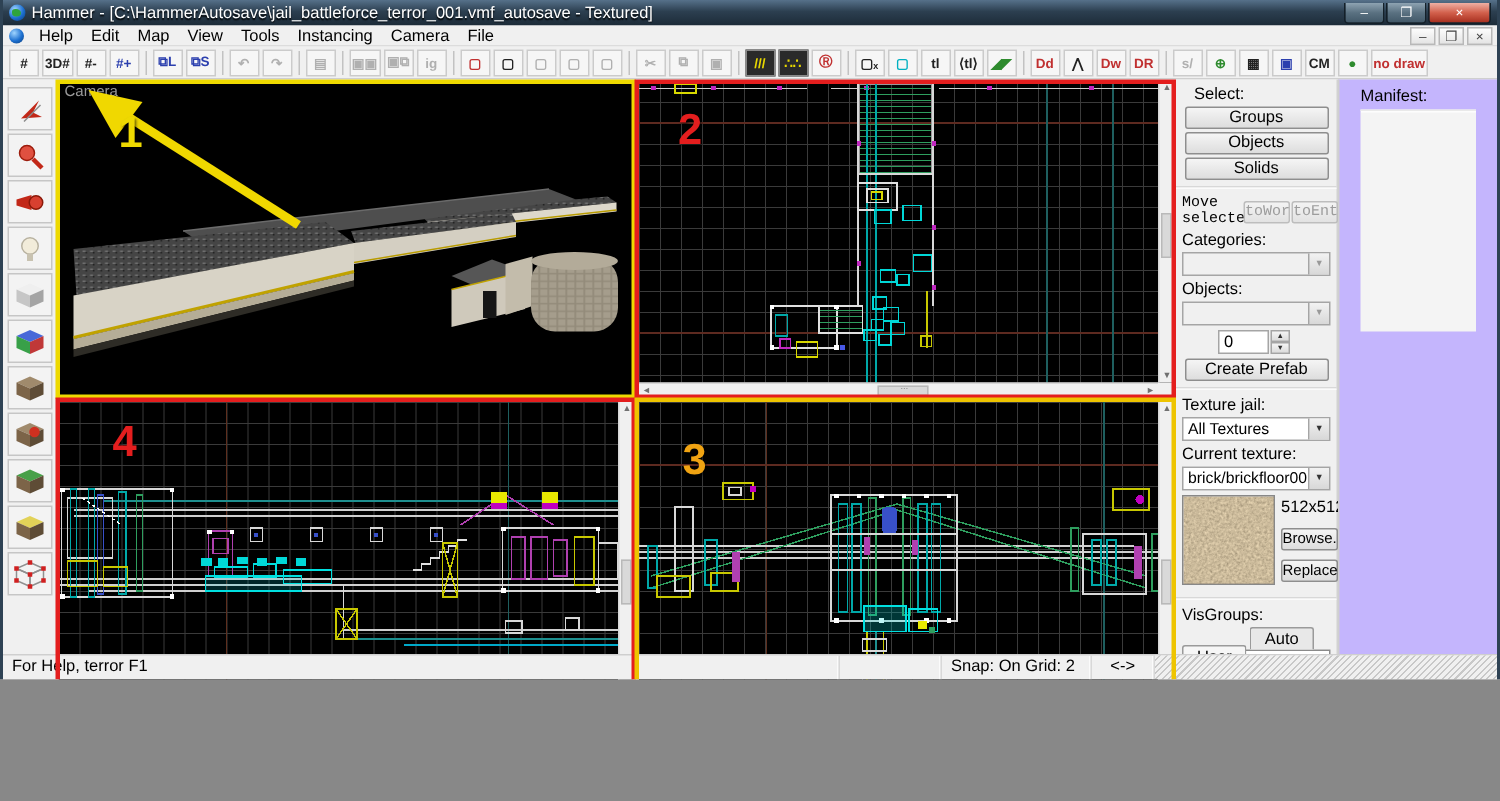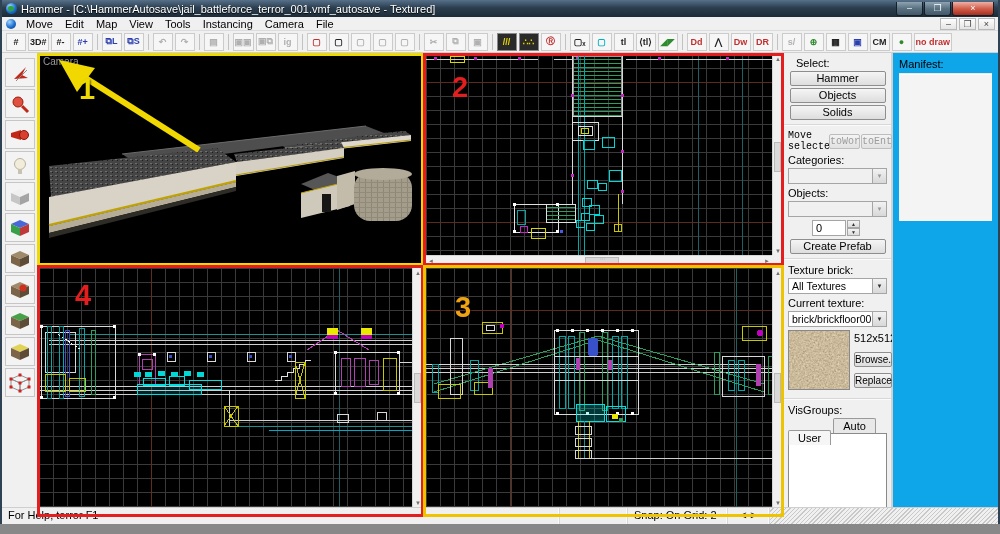--- a/index.html
+++ b/index.html
@@ -1,18 +1,18 @@
 <!DOCTYPE html>
 <html><head>
 <meta charset="utf-8">
 <style>
   * { margin:0; padding:0; box-sizing:border-box; }
   html,body { background:#888; }
   .window {
-    position:relative; width:1000px; height:524px; overflow:hidden;
+    position:relative; width:1000px; height:453px; overflow:hidden;
     font-family:"Liberation Sans", sans-serif; font-size:11px; color:#000;
     background:#f0f0f0; border-left:2px solid #2e4254; border-right:2px solid #2e4254;
   }
   
   .titlebar { position:absolute; left:0; top:0; right:0; height:17px;
     background:linear-gradient(#56718a, #2c3f50 45%, #1c2b38);
     color:#fff; display:flex; align-items:center; padding:0 4px; }
   .app-icon { width:11px; height:11px; border-radius:50%;
     background:radial-gradient(circle at 35% 30%, #9fd4ff, #1c6fd0 55%, #0b3a74);
     position:relative; margin-right:4px; flex:0 0 auto; }
@@ -106,22 +106,22 @@
   .tex-side { flex:1; padding-left:4px; }
   .tex-size { font-size:11px; margin:2px 0 8px 0; }
   .btn-xs { display:block; width:38px; height:15px; font-size:10px; line-height:13px; text-align:center;
     background:linear-gradient(#f5f5f5,#dddddd); border:1px solid #8e8e8e; border-radius:2px; margin:0 0 6px 0; cursor:pointer; }
   .tabs { display:flex; margin-top:2px; }
   .tab { padding:1px 9px 0 9px; height:15px; font-size:11px; border:1px solid #9a9a9a; border-bottom:none;
     border-radius:2px 2px 0 0; background:#e8e8e8; margin-right:2px; cursor:pointer; }
   .tab.active { background:#f6f6f6; position:relative; top:12px; }
   .listbox { width:99px; height:112px; background:#fff; border:1px solid #8a8a8a; }
   
-  .manifest-panel { position:absolute; left:890px; top:53px; right:0; bottom:17px; background:#0ea5e9;
-    border-left:1px solid #cfcfcf; padding:4px 6px; }
+  .manifest-panel { position:absolute; left:890px; top:53px; right:0; bottom:17px; background:#c4b5fd;
+    border-left:1px solid #cfcfcf; padding:4px 14px; }
   .manifest-box { margin-top:3px; width:100%; height:148px; background:#f4f4f4;
     border-top:1px solid #e9e9e9; box-shadow:inset 0 1px 0 #fdfdfd; }
   
   .statusbar { position:absolute; left:0; right:0; bottom:0; height:17px; background:#f0f0f0;
     border-top:1px solid #cfcfcf; display:flex; font-size:11px; }
   .seg { padding:1px 6px; border-right:1px solid #d8d8d8; box-shadow:inset -1px 0 0 #fbfbfb; white-space:nowrap; overflow:hidden; }
   .seg.s1 { flex:0 0 558px; } .seg.s2 { flex:0 0 221px; } .seg.s3 { flex:0 0 68px; }
   .seg.s4 { flex:0 0 100px; } .seg.s5 { flex:0 0 42px; text-align:center; }
   .grip { flex:1; background:repeating-linear-gradient(135deg,#f0f0f0 0 2px,#c8c8c8 2px 3px); }
 </style>
@@ -134,21 +134,21 @@
     <div class="app-icon"></div>
     <div class="title-text">Hammer - [C:\HammerAutosave\jail_battleforce_terror_001.vmf_autosave - Textured]</div>
     <div class="cap-btn">–</div>
     <div class="cap-btn">❐</div>
     <div class="cap-btn cap-close">×</div>
   </div>
 
   <div class="menubar">
     <div class="mdi-icon"></div>
 
-  <div class="menu-item">Move</div>
+  <div class="menu-item">Help</div>
       <div class="menu-item">Edit</div>
       <div class="menu-item">Map</div>
       <div class="menu-item">View</div>
       <div class="menu-item">Tools</div>
       <div class="menu-item">Instancing</div>
       <div class="menu-item">Camera</div>
       <div class="menu-item">File</div>
     </div>
   <div style="position:absolute; top:18px; right:3px; display:flex; z-index:2;">
     <div class="mdi-btn">–</div>
@@ -655,21 +655,21 @@
     <div class="anno" id="anno4"></div>
     <div class="anno" id="anno3"></div>
     <div class="anno-num" id="num1">1</div>
     <div class="anno-num" id="num2">2</div>
     <div class="anno-num" id="num4">4</div>
     <div class="anno-num" id="num3">3</div>
   </div>
 
   <div class="right-panel">
     <div class="rp-label center">Select:</div>
-    <div class="btn">Hammer</div>
+    <div class="btn">Groups</div>
     <div class="btn">Objects</div>
     <div class="btn">Solids</div>
     <div class="hr"></div>
     <div class="move-row">
       <div class="move-label">Move selected:</div>
       <div class="btn-sm">toWorld</div>
       <div class="btn-sm">toEntity</div>
     </div>
     <div class="rp-label">Categories:</div>
     <div class="combo disabled">
@@ -683,21 +683,21 @@
       </div>
     <div class="spin-row">
       <div class="spin-val">0</div>
       <div class="spinner">
         <div>▲</div>
         <div>▼</div>
       </div>
     </div>
     <div class="btn">Create Prefab</div>
     <div class="hr"></div>
-    <div class="rp-label">Texture brick:</div>
+    <div class="rp-label">Texture jail:</div>
     <div class="combo">
       <div class="val">All Textures</div>
         <div class="dd">▼</div>
     </div>
     <div class="rp-label">Current texture:</div>
     <div class="combo">
       <div class="val">brick/brickfloor001a</div>
         <div class="dd">▼</div>
     </div>
     <div class="tex-row">

